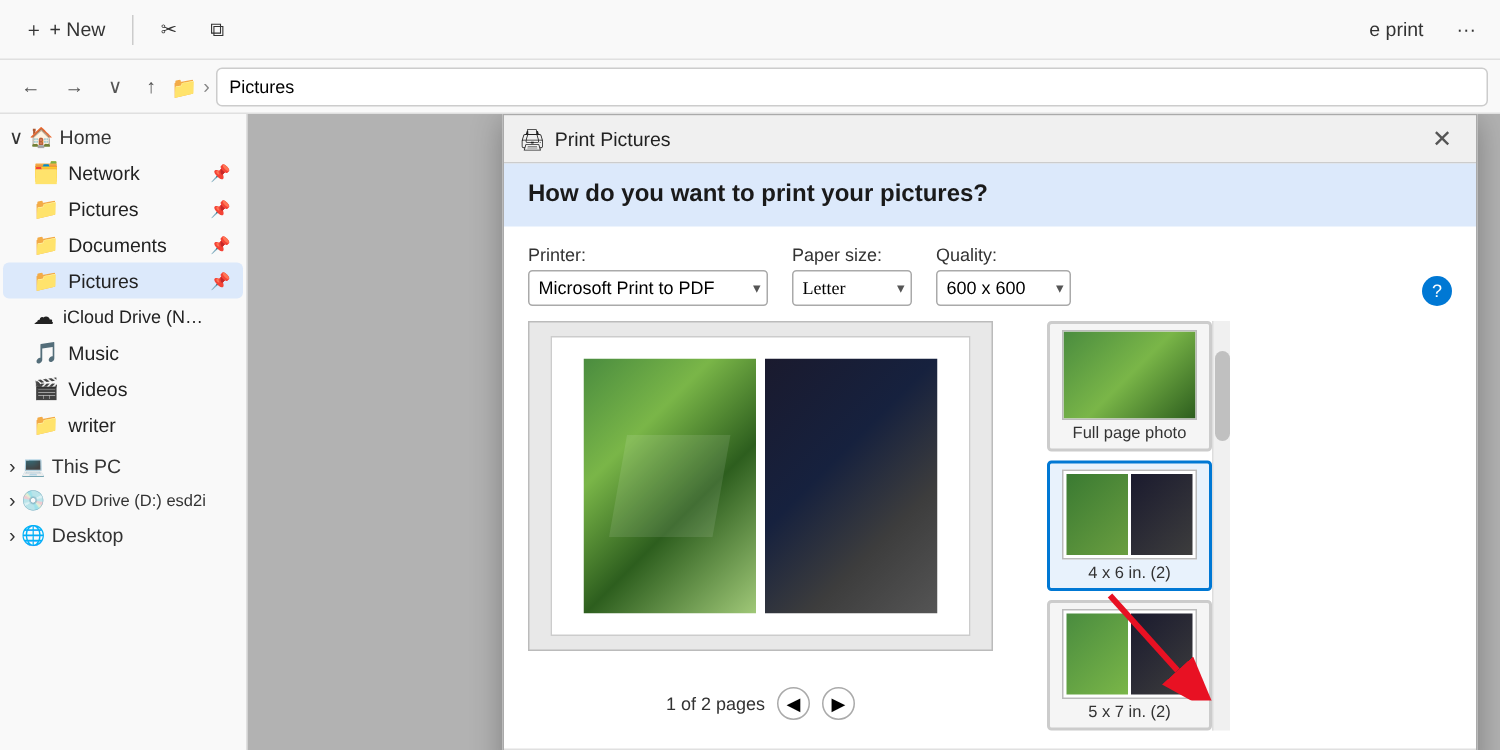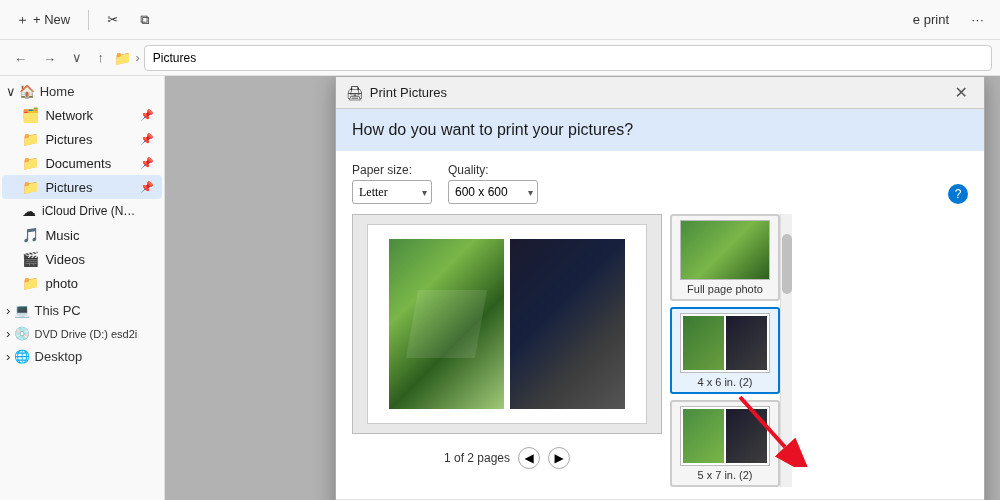--- a/index.html
+++ b/index.html
@@ -169,21 +169,21 @@
       font-size: 16px;
       color: #555;
       padding: 2px 6px;
       border-radius: 3px;
     }
 
     .dialog-header {
       background: #dce9fb;
       padding: 12px 16px;
       font-size: 16px;
-      font-weight: 400;
+      font-weight: 700;
       color: #1a1a1a;
     }
 
     .dialog-body {
       padding: 12px 16px;
       display: flex;
       flex-direction: column;
       gap: 10px;
     }
 
@@ -410,20 +410,21 @@
       position: absolute;
       bottom: 30px;
       right: 190px;
       z-index: 25;
       pointer-events: none;
     }
 
     
     .layout-scroll {
       display: flex;
+      margin-left: 28px;
     }
   </style>
 </head>
 <body>
 
 <div class="explorer-bg">
 
   <div class="toolbar">
     <button class="toolbar-btn">
       <span>＋</span>
@@ -499,21 +500,21 @@
         <span>Music</span>
       </div>
 
       <div class="sidebar-item indent-1">
         <span class="sidebar-icon">🎬</span>
         <span>Videos</span>
       </div>
 
       <div class="sidebar-item indent-1">
         <span class="sidebar-icon">📁</span>
-        <span>photo</span>
+        <span>writer</span>
       </div>
 
       <div class="sidebar-section" style="margin-top:4px;">
         <span>›</span>
         <span>💻</span>
         <span>This PC</span>
       </div>
 
       <div class="sidebar-section">
         <span>›</span>
@@ -542,20 +543,28 @@
           <button class="close-btn">✕</button>
         </div>
 
         <div class="dialog-header">
           <span>How do you want to print your pictures?</span>
         </div>
 
         <div class="dialog-body">
 
           <div class="printer-row">
+            <div class="field-group">
+              <span class="field-label">Printer:</span>
+              <div class="select-wrapper">
+                <select class="field-select" style="min-width:160px;">
+                  <option>Microsoft Print to PDF</option>
+                </select>
+              </div>
+            </div>
             <div class="field-group">
               <span class="field-label">Paper size:</span>
               <div class="select-wrapper">
                 <select class="field-select" style="min-width:80px;font-family:Liberation Serif, serif;">
                   <option>Letter</option>
                 </select>
               </div>
             </div>
             <div class="field-group">
               <span class="field-label">Quality:</span>
@@ -563,21 +572,21 @@
                 <select class="field-select" style="min-width:90px;">
                   <option>600 x 600</option>
                 </select>
               </div>
             </div>
             <button class="help-btn">?</button>
           </div>
 
           <div class="preview-section">
 
-            <div style="display:flex; flex-direction:column; gap:9px;">
+            <div style="display:flex; flex-direction:column; gap:20px;">
               <div class="preview-canvas">
                 <div class="preview-page">
                   <div class="photo-placeholder">
                     <div class="photo-green"></div>
                   </div>
                   <div class="photo-placeholder">
                     <div class="photo-dark"></div>
                   </div>
                 </div>
               </div>

